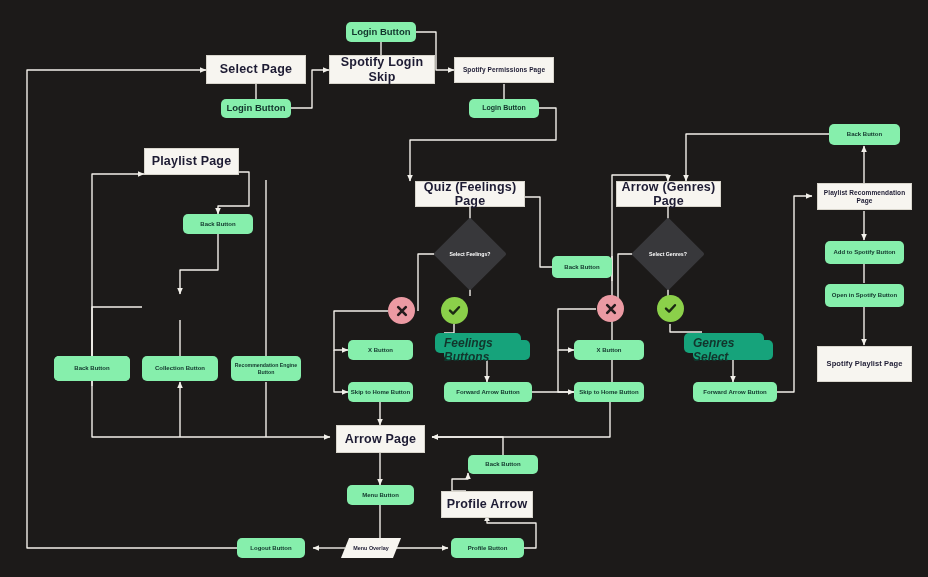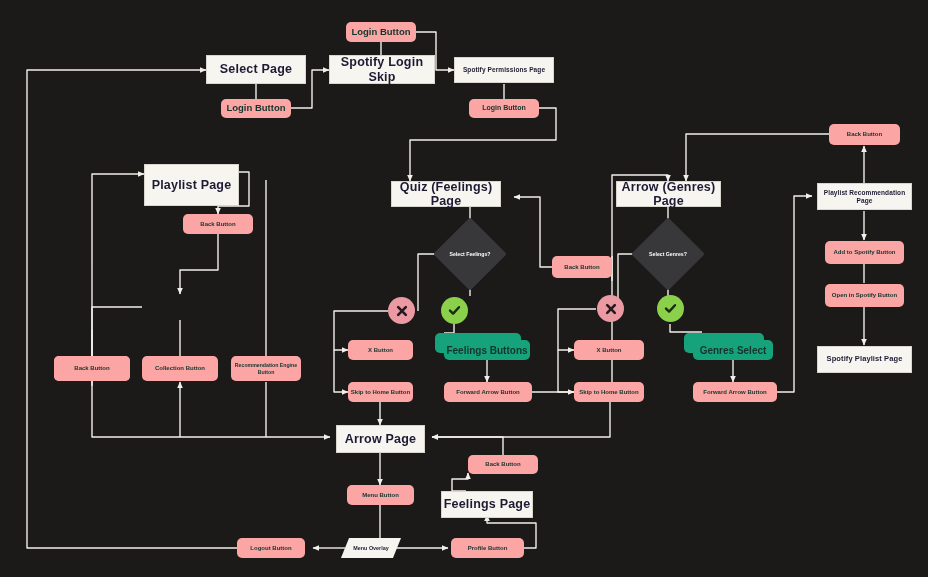--- a/index.html
+++ b/index.html
@@ -25,21 +25,21 @@
     background:#f7f5f0;
     color:#1d1b33;
     font-weight:700;
     border:1px solid #d9d6cd;
   }
   .page.big{font-size:12.5px;letter-spacing:.2px;}
   .page.small{font-size:6.5px;letter-spacing:.1px;}
 
   
   .btn{
-    background:#fca5a5;
+    background:#86efac;
     color:#12352c;
     font-weight:700;
     border-radius:5px;
   }
   .btn.lg{font-size:9.5px;}
   .btn.md{font-size:7px;}
   .btn.sm{font-size:6px;}
   .btn.xs{font-size:5.2px;line-height:1.3;}
 
   
@@ -51,22 +51,23 @@
     left:-9px;top:-7px;
     width:100%;height:100%;
     z-index:1;
   }
   .stack .front-card{
     position:absolute;
     left:0;top:0;width:100%;height:100%;
     background:#16a37b;
     border-radius:5px;
     display:flex;align-items:center;justify-content:center;
-    color:#12352c;font-weight:700;font-size:10px;
+    color:#12352c;font-weight:700;font-size:12px;
     z-index:2;
+    font-style:italic;
   }
 
   
   .diamond{
     position:absolute;
     z-index:3;
   }
   .diamond .shape{
     position:absolute;left:0;top:0;width:100%;height:100%;
     background:#38383b;
@@ -221,34 +222,34 @@
   <div class="node page big" style="left:206px;top:55px;width:100px;height:29px;">Select Page</div>
 
   <div class="node page big" style="left:329px;top:55px;width:106px;height:29px;">Spotify Login Skip</div>
 
   <div class="node page small" style="left:454px;top:57px;width:100px;height:26px;">Spotify Permissions Page</div>
 
   <div class="node btn lg" style="left:221px;top:99px;width:70px;height:19px;">Login Button</div>
 
   <div class="node btn md" style="left:469px;top:99px;width:70px;height:19px;">Login Button</div>
 
-  <div class="node page big" style="left:144px;top:164px;width:95px;height:42px;">Playlist Page</div>
+  <div class="node page big" style="left:144px;top:148px;width:95px;height:27px;">Playlist Page</div>
 
   <div class="node btn sm" style="left:54px;top:356px;width:76px;height:25px;">Playlist Button</div>
 
   <div class="node btn sm" style="left:183px;top:214px;width:70px;height:20px;">Back Button</div>
 
 
   <div class="node btn sm" style="left:54px;top:356px;width:76px;height:25px;">Back Button</div>
 
   <div class="node btn sm" style="left:142px;top:356px;width:76px;height:25px;">Collection Button</div>
 
   <div class="node btn xs" style="left:231px;top:356px;width:70px;height:25px;">Recommendation Engine Button</div>
 
-  <div class="node page big" style="left:391px;top:181px;width:110px;height:26px;">Quiz (Feelings) Page</div>
+  <div class="node page big" style="left:415px;top:181px;width:110px;height:26px;">Quiz (Feelings) Page</div>
 
   <div class="diamond" style="left:444px;top:228px;width:52px;height:52px;">
     <div class="shape"></div>
     <div class="dlabel">Select Feelings?</div>
   </div>
 
   <div class="circ x" style="left:388px;top:297px;width:27px;height:27px;">
     <svg width="14" height="14" viewBox="0 0 14 14" aria-hidden="true">
       <path d="M3.2,3.2 L10.8,10.8 M10.8,3.2 L3.2,10.8" stroke="#241b1c" stroke-width="2.6" stroke-linecap="round"></path>
     </svg>
@@ -304,32 +305,32 @@
   <div class="node btn sm" style="left:693px;top:382px;width:84px;height:20px;">Forward Arrow Button</div>
 
   <div class="node btn sm" style="left:829px;top:124px;width:71px;height:21px;">Back Button</div>
 
   <div class="node page small" style="left:817px;top:183px;width:95px;height:27px;">Playlist Recommendation Page</div>
 
   <div class="node btn sm" style="left:825px;top:241px;width:79px;height:23px;">Add to Spotify Button</div>
 
   <div class="node btn sm" style="left:825px;top:284px;width:79px;height:23px;">Open in Spotify Button</div>
 
-  <div class="node page small" style="left:817px;top:346px;width:95px;height:27px;font-size:7.5px;">Spotify Playlist Page</div>
+  <div class="node page small" style="left:817px;top:346px;width:95px;height:36px;font-size:7.5px;">Spotify Playlist Page</div>
 
   <div class="node page big" style="left:336px;top:425px;width:89px;height:28px;">Arrow Page</div>
 
   <div class="node btn sm" style="left:347px;top:485px;width:67px;height:20px;">Menu Button</div>
 
   <div class="para" style="left:345px;top:538px;width:52px;height:20px;">
     <div class="shape"></div>
     <div class="plabel">Menu Overlay</div>
   </div>
 
   <div class="node btn sm" style="left:237px;top:538px;width:68px;height:20px;">Logout Button</div>
 
   <div class="node btn sm" style="left:451px;top:538px;width:73px;height:20px;">Profile Button</div>
 
-  <div class="node page big" style="left:441px;top:491px;width:92px;height:27px;">Feelings Page</div>
+  <div class="node page big" style="left:441px;top:491px;width:92px;height:27px;">Profile Arrow</div>
 
   <div class="node btn sm" style="left:468px;top:455px;width:70px;height:19px;">Back Button</div>
 
 </div>
 
 </body></html>

